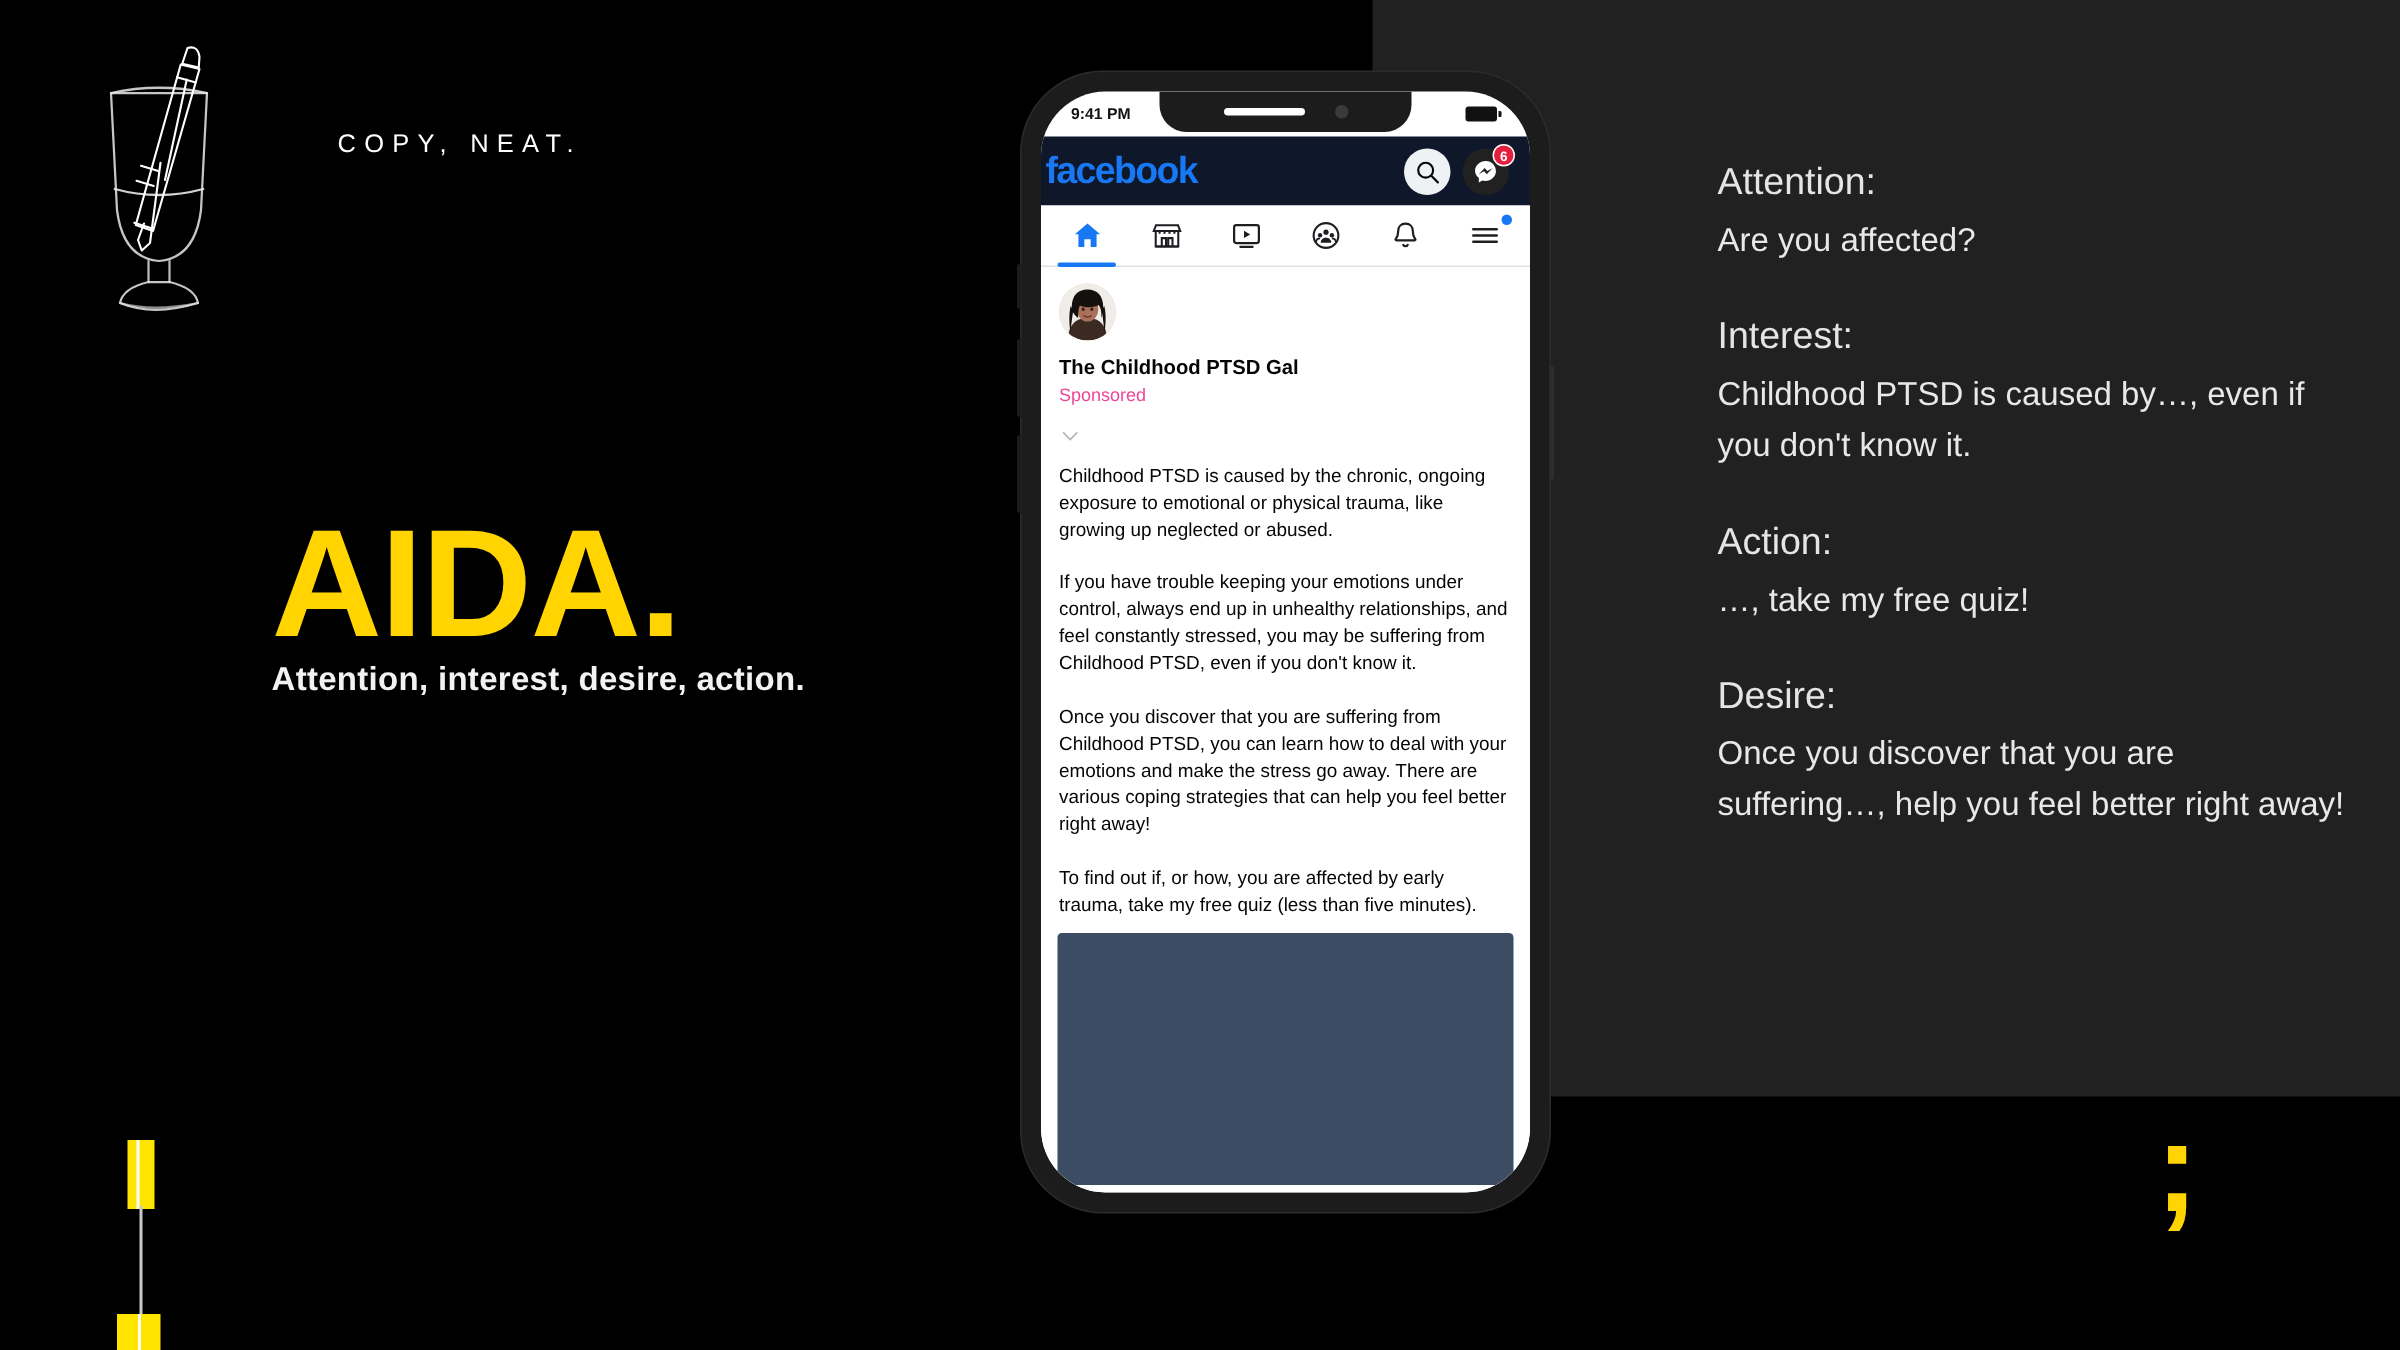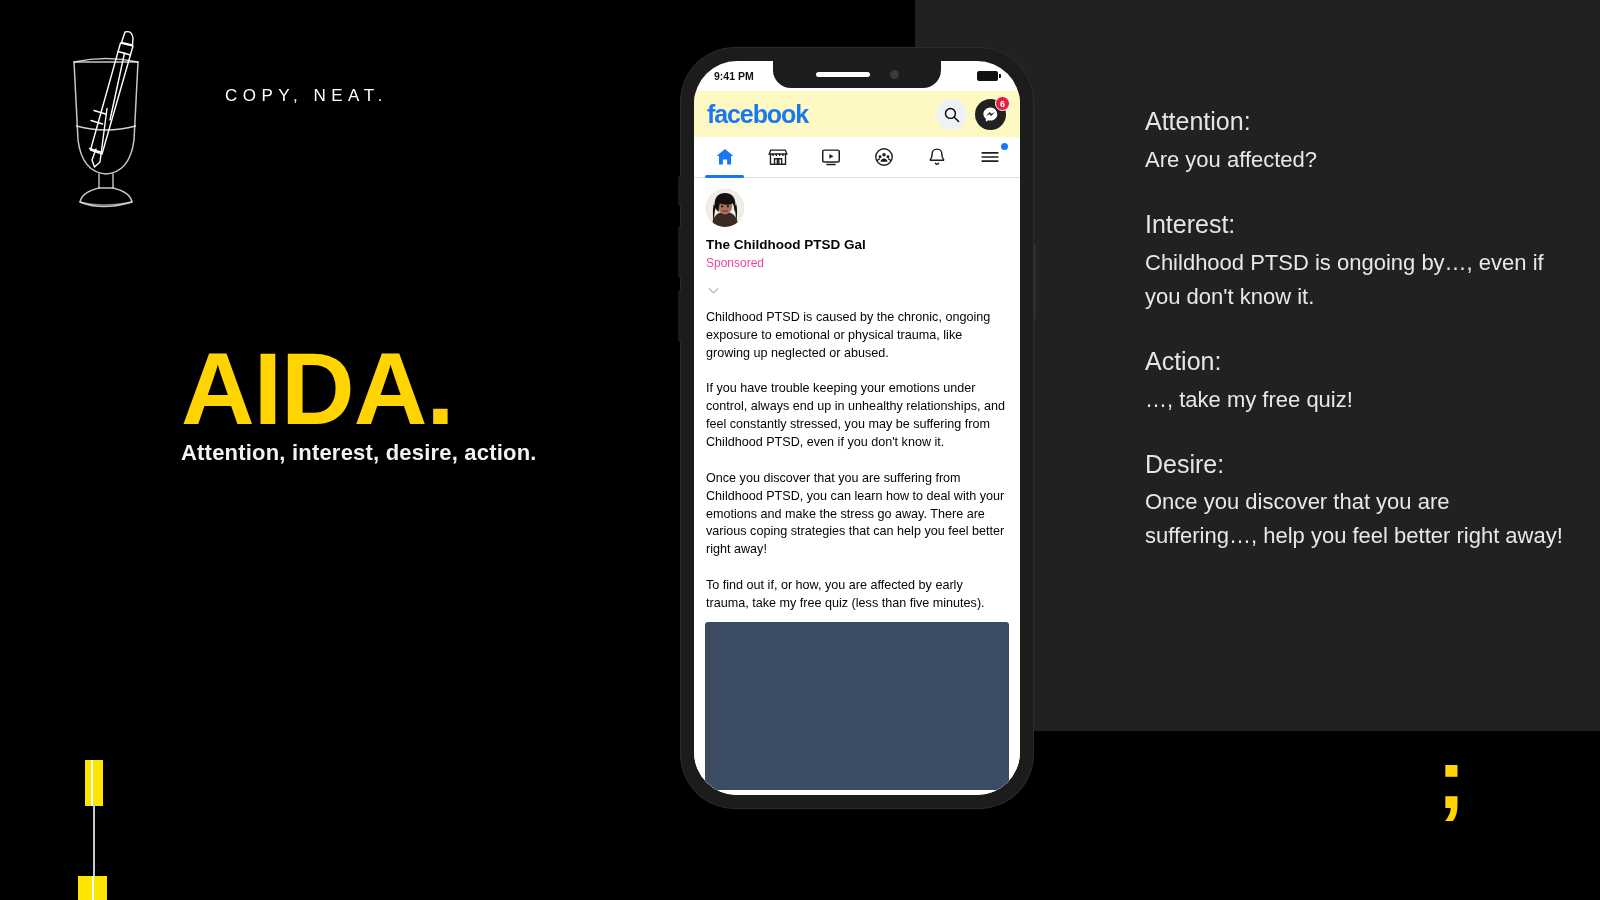--- a/index.html
+++ b/index.html
@@ -113,22 +113,22 @@
     padding:0 20px;box-sizing:border-box;
     font-size:10.5px;font-weight:700;color:#111;
     z-index:5;
   }
   .battery{width:21px;height:10px;border-radius:2px;background:#111;position:relative;}
   .battery:after{content:"";position:absolute;right:-3px;top:3px;width:2px;height:4px;background:#111;border-radius:0 1px 1px 0;}
 
   .fb-topbar{
     position:absolute;top:30px;left:0;right:0;height:46px;
     display:flex;align-items:center;justify-content:space-between;
-    padding:0 14px 0 13px;box-sizing:border-box;
-    background:#fef9c3;
+    padding:0 14px 0 3px;box-sizing:border-box;
+    background:#0f172a;
   }
   .fb-logo{
     color:#1877F2;font-size:25px;font-weight:700;letter-spacing:-1.1px;
   }
   .fb-actions{display:flex;align-items:center;gap:8px;}
   .circ-btn{
     width:31px;height:31px;border-radius:50%;background:#EFF2F5;
     display:flex;align-items:center;justify-content:center;position:relative;
   }
   .msgr{background:#212121;}
@@ -243,21 +243,21 @@
 
   <div class="semicolon">;</div>
 
   <div class="copy-list">
     <div class="copy-block">
       <div class="copy-head">Attention:</div>
       <div class="copy-body">Are you affected?</div>
     </div>
     <div class="copy-block">
       <div class="copy-head">Interest:</div>
-      <div class="copy-body">Childhood PTSD is ongoing by…, even if you don't know it.</div>
+      <div class="copy-body">Childhood PTSD is caused by…, even if you don't know it.</div>
     </div>
     <div class="copy-block">
       <div class="copy-head">Action:</div>
       <div class="copy-body">…, take my free quiz!</div>
     </div>
     <div class="copy-block">
       <div class="copy-head">Desire:</div>
       <div class="copy-body">Once you discover that you are suffering…, help you feel better right away!</div>
     </div>
   </div>

